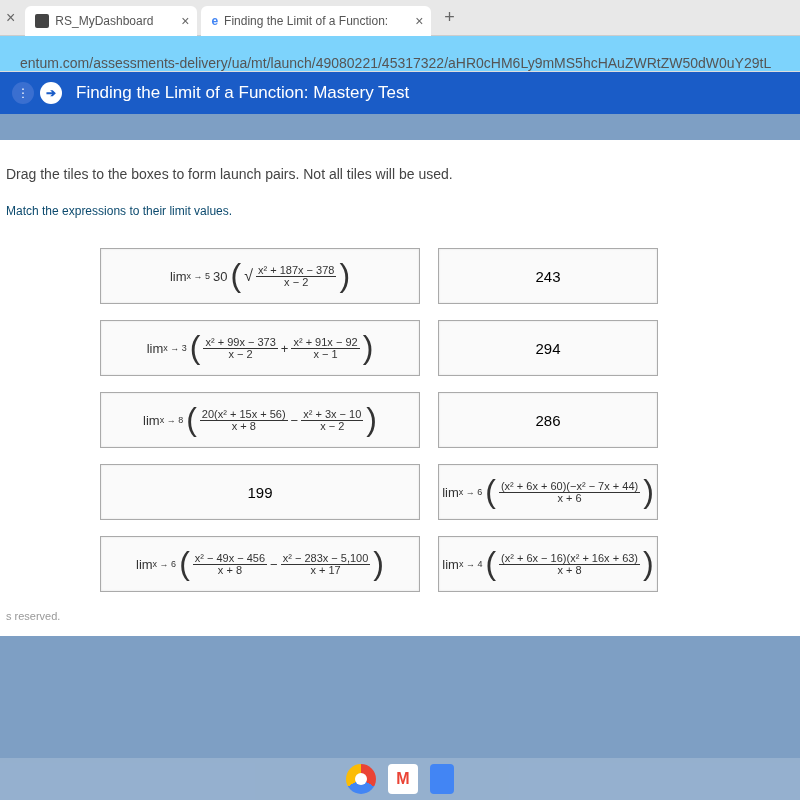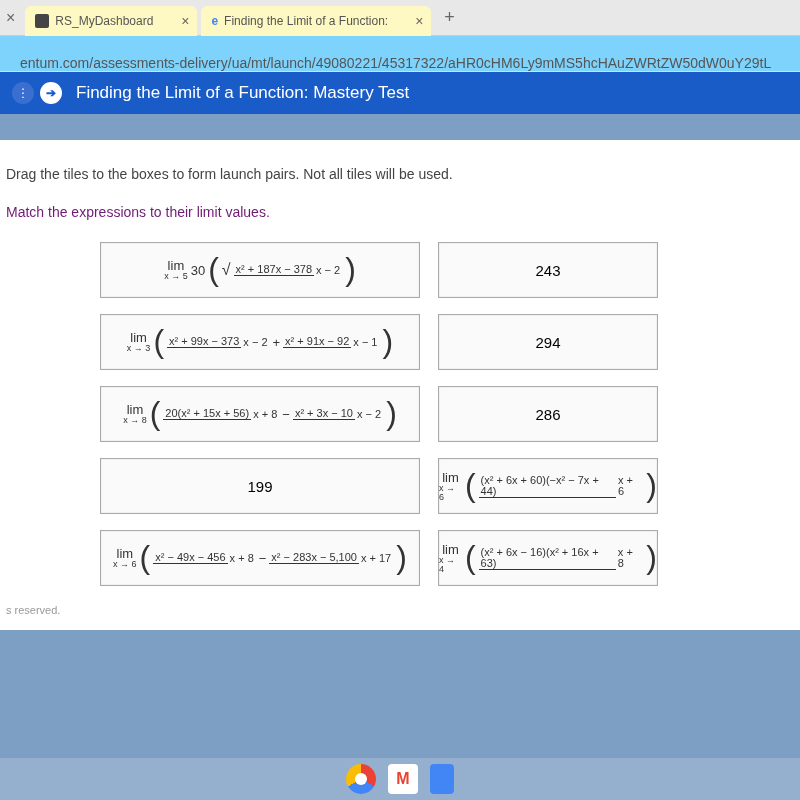--- a/index.html
+++ b/index.html
@@ -1,47 +1,47 @@
 <!DOCTYPE html>
 <html><head>
 <meta charset="utf-8">
 <style>
 *{margin:0;padding:0;box-sizing:border-box;font-family:Arial,sans-serif}
 body{width:800px;height:800px;background:#7e9fc4;overflow:hidden}
 .tab-strip{background:#e8e8e8;height:36px;display:flex;align-items:center;border-bottom:1px solid #ccc}
-.tab{height:30px;background:#fef9c3;border-radius:6px 6px 0 0;margin:6px 0 0 4px;padding:0 44px 0 10px;display:flex;align-items:center;font-size:12px;color:#555;position:relative;min-width:160px;max-width:230px;overflow:hidden;white-space:nowrap}
+.tab{height:30px;background:#ffffff;border-radius:6px 6px 0 0;margin:6px 0 0 4px;padding:0 44px 0 10px;display:flex;align-items:center;font-size:12px;color:#555;position:relative;min-width:160px;max-width:230px;overflow:hidden;white-space:nowrap}
 .tab .close-x{position:absolute;right:8px;font-size:14px;color:#666}
 .tab .fav{width:14px;height:14px;margin-right:6px;display:inline-block}
 .fav-doc{background:#444;border-radius:2px}
 .fav-e{color:#4285f4;font-weight:bold;font-size:12px}
 .new-tab{width:28px;height:28px;display:flex;align-items:center;justify-content:center;font-size:18px;color:#666;margin-left:4px}
 .addr-bar{background:#7dd3fc;height:36px;display:flex;align-items:flex-end;padding:0 20px;font-size:14px;color:#555;overflow:hidden;white-space:nowrap;border-bottom:1px solid #ddd}
 .page-header{background:#1a5cc7;color:#fff;height:42px;display:flex;align-items:center;padding:0 12px;font-size:17px}
 .hdr-icon{width:22px;height:22px;border-radius:50%;background:#3a6fd0;margin-right:6px;display:flex;align-items:center;justify-content:center;font-size:12px}
 .hdr-icon2{width:22px;height:22px;border-radius:50%;background:#fff;color:#1a5cc7;margin-right:14px;display:flex;align-items:center;justify-content:center;font-size:12px;font-weight:bold}
 .content{background:#fff;margin:26px 0 0 0;padding:26px 0 14px 0}
 .instr1{font-size:14px;color:#444;margin:0 0 22px 0;padding:0 6px}
-.instr2{font-size:14px;color:#701a75;margin:0 0 22px 0;padding:0 6px}
+.instr2{font-size:12px;color:#0c4a6e;margin:0 0 30px 0;padding:0 6px}
 .tiles-area{padding:0 20px}
 .tile-row{display:flex;gap:18px;margin-bottom:16px;justify-content:flex-start;padding-left:80px}
 .tile{border:1px solid #aaa;background:#fafafa;height:56px;display:flex;align-items:center;justify-content:center;box-shadow:inset 0 0 2px #ddd}
 .tile-w{width:320px}
 .tile-n{width:220px}
 .footer{font-size:11px;color:#999;margin-top:18px;padding:0 6px}
 .dock{position:absolute;bottom:0;left:0;right:0;height:42px;background:rgba(255,255,255,0.18);display:flex;align-items:center;justify-content:center;gap:12px}
 .dock-ic{width:30px;height:30px;border-radius:50%;display:flex;align-items:center;justify-content:center;font-weight:bold;font-size:16px}
 .dc-chrome{background:conic-gradient(#ea4335 0 120deg,#4285f4 120deg 240deg,#fbbc05 240deg 360deg);position:relative}
 .dc-chrome:after{content:"";position:absolute;width:12px;height:12px;background:#fff;border-radius:50%}
 .dc-gmail{color:#ea4335;background:#fff;border-radius:4px}
 .dc-docs{background:#4285f4;color:#fff;border-radius:4px;width:24px}
 
 .mth{font-family:'Times New Roman',serif;font-size:13px;color:#333;display:flex;align-items:center;gap:3px}
-.lim{display:inline-flex;flex-direction:column;align-items:center;line-height:1}
+.lim{display:inline-flex;flex-direction:row;align-items:center;line-height:1}
 .lim .sub{font-size:9px}
-.frac{display:inline-flex;flex-direction:row;align-items:center;line-height:1}
+.frac{display:inline-flex;flex-direction:column;align-items:center;line-height:1}
 .frac .num{border-bottom:1px solid #333;padding:0 2px;font-size:11px}
 .frac .den{padding:0 2px;font-size:11px}
 .paren{font-size:32px;line-height:0.8;font-weight:100}
 .val{font-size:15px}
 </style>
 </head>
 <body>
 
 <div class="tab-strip">
   <span class="close-x" style="margin:0 6px;font-size:16px;color:#666">×</span>

